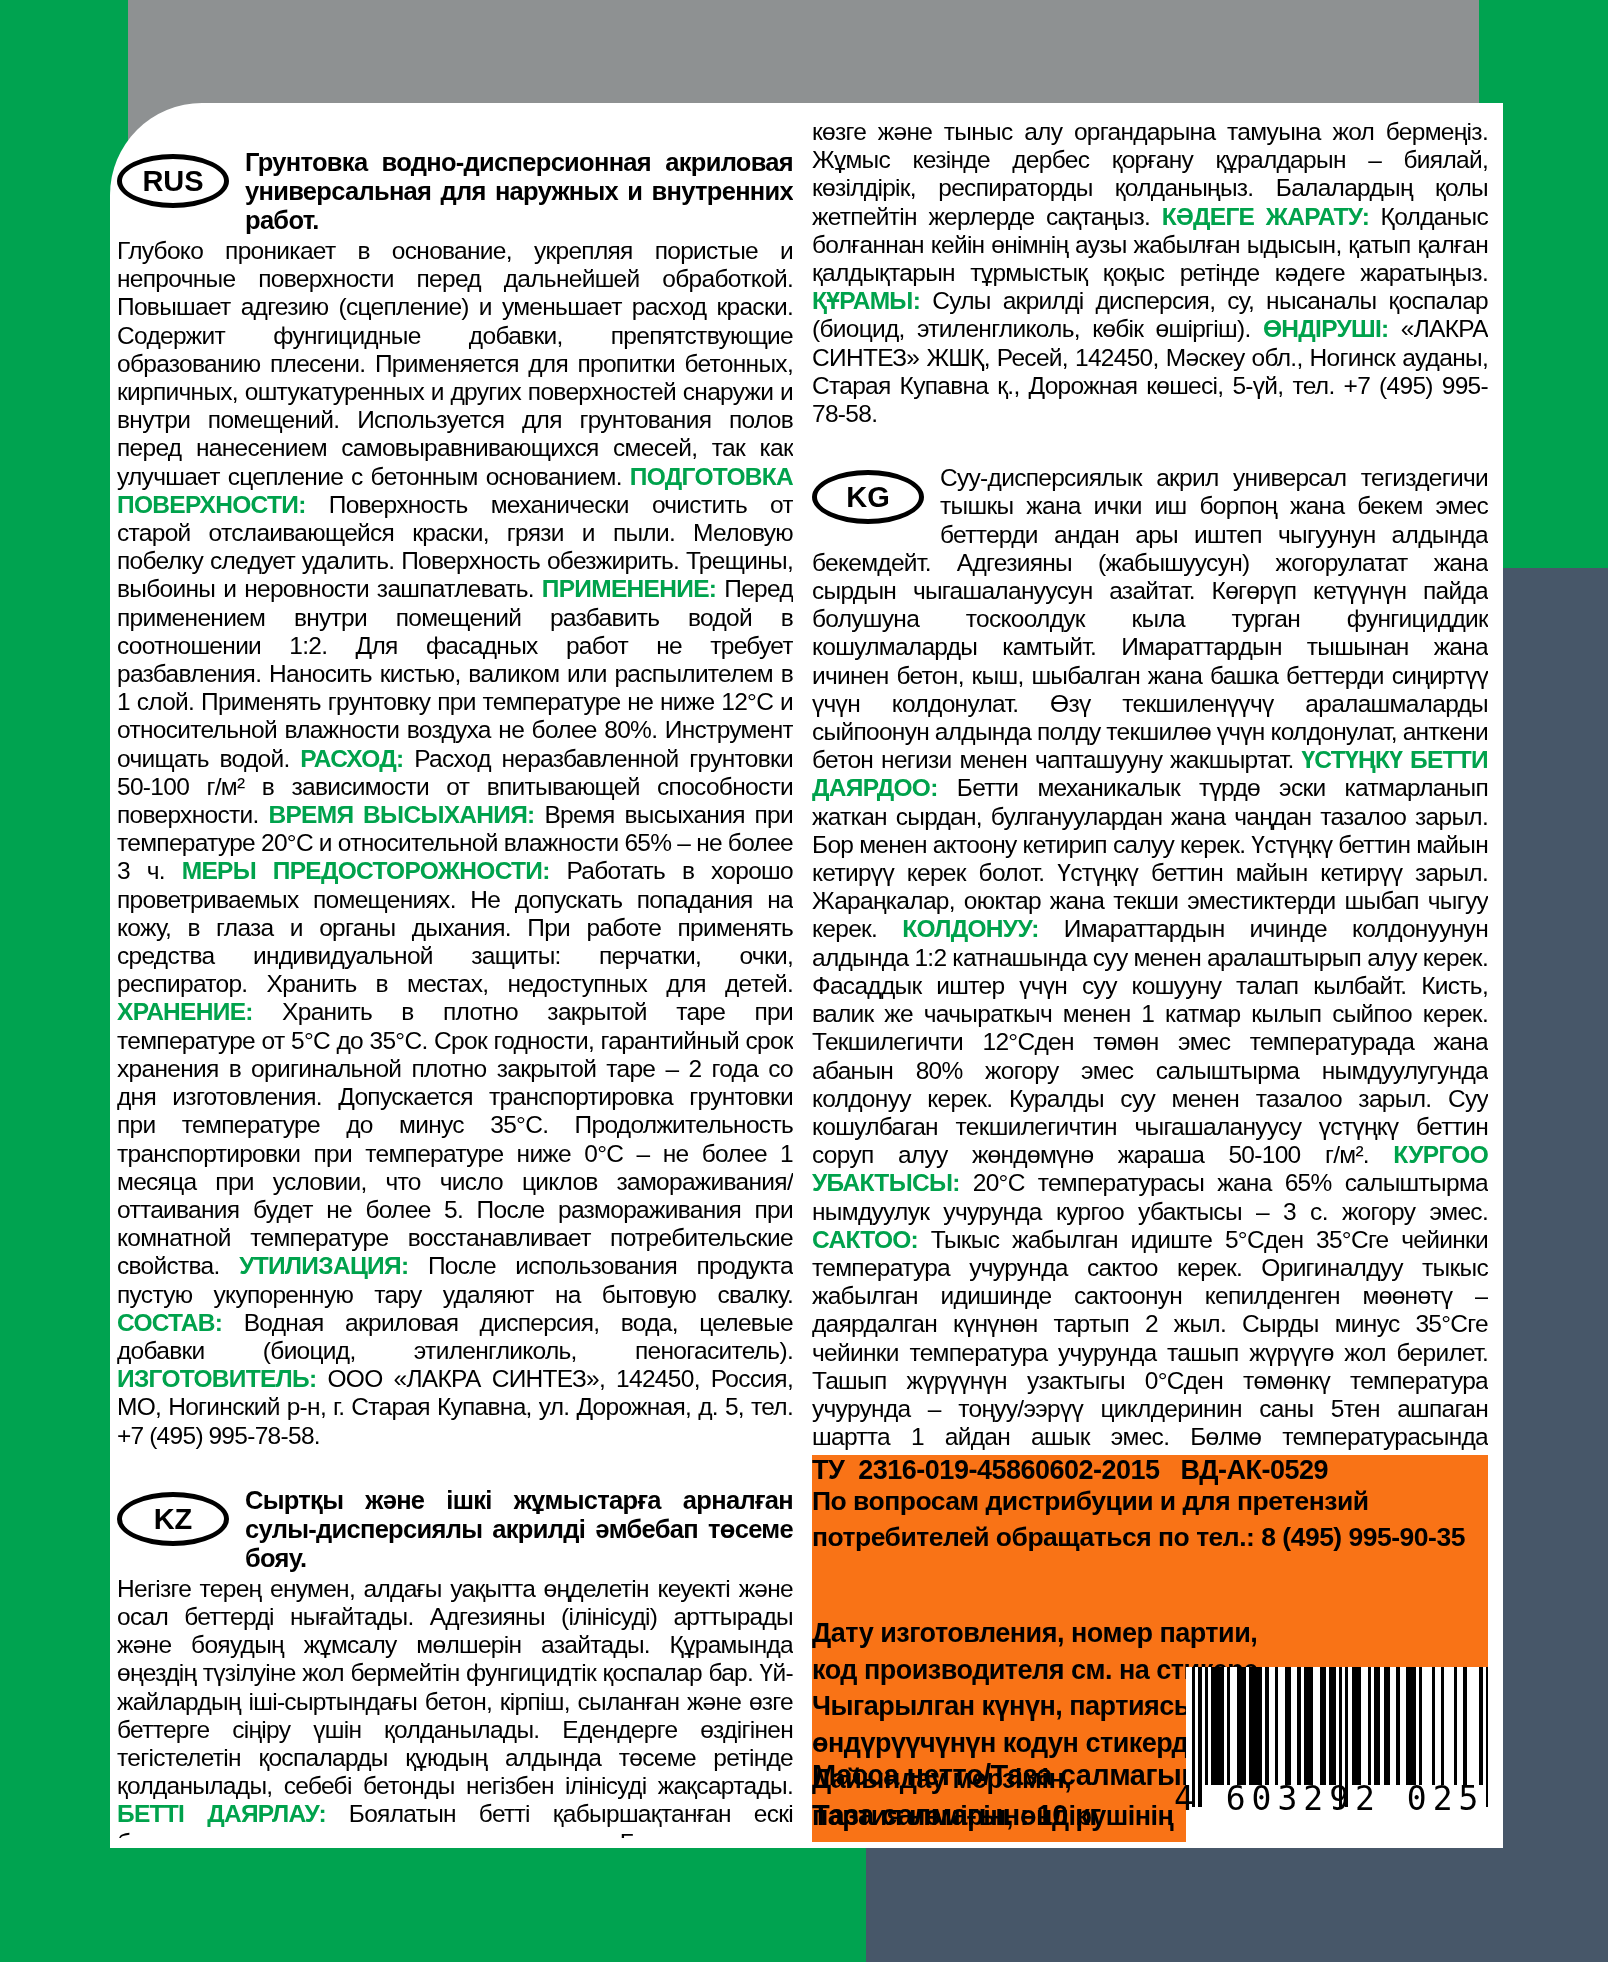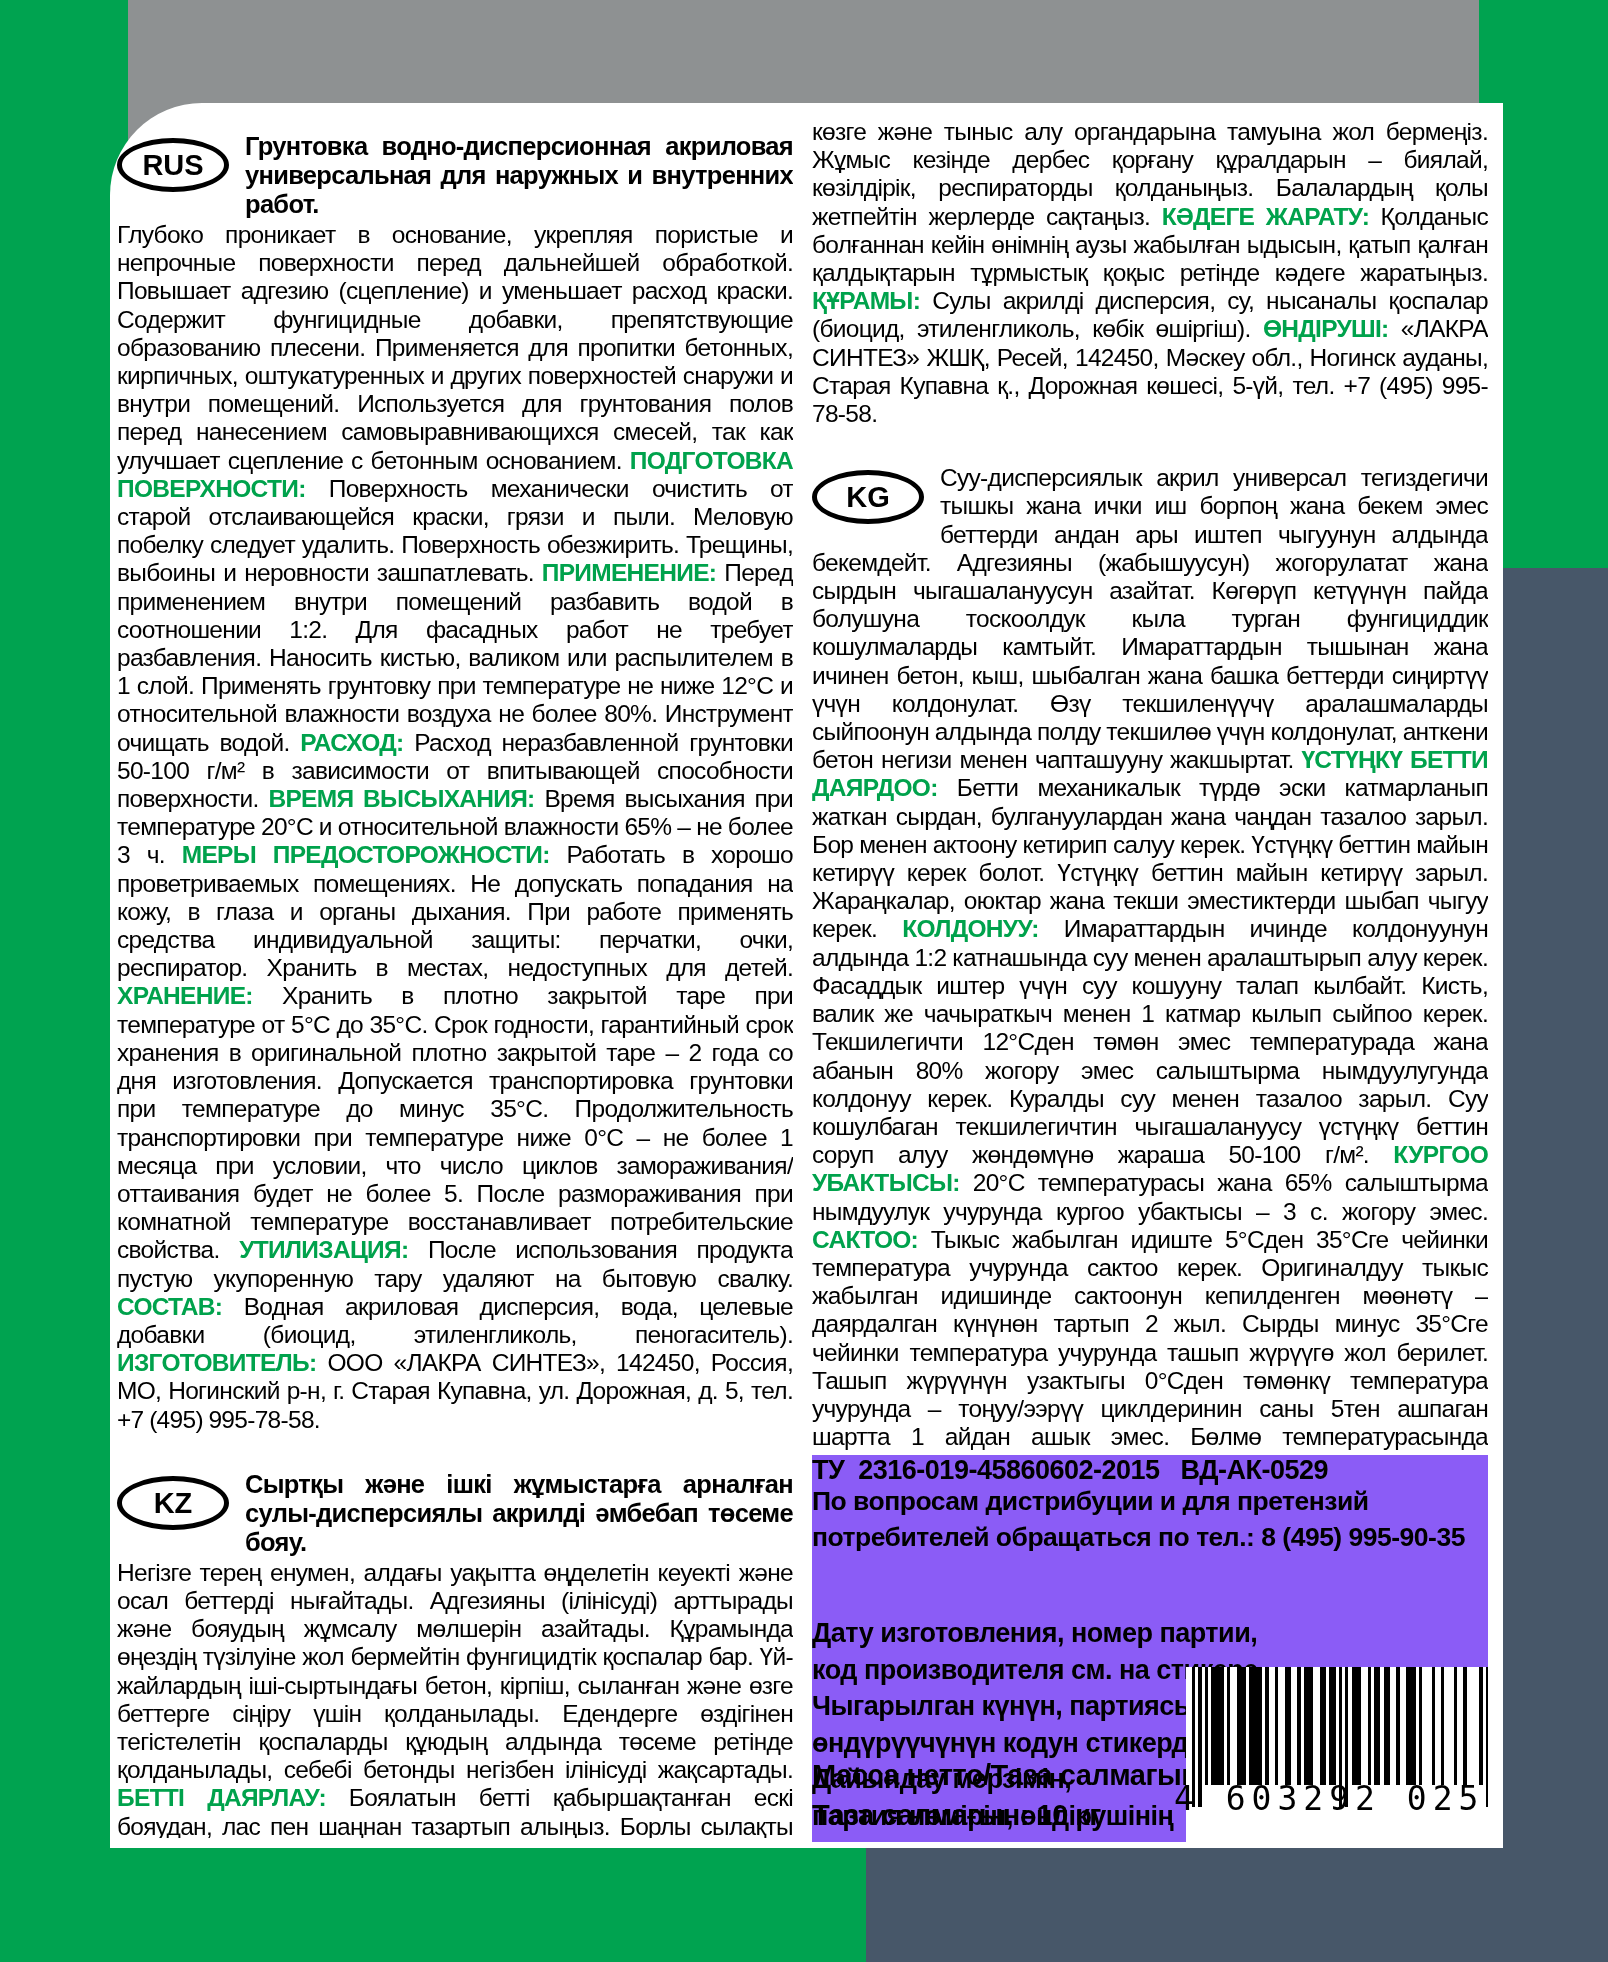--- a/index.html
+++ b/index.html
@@ -18,33 +18,33 @@
   .col-right{left:812px;top:118px;width:676px;height:1724px;overflow:hidden;}
 
   .body-text,.sec-body{
     font-size:24.5px;line-height:28.2px;letter-spacing:-0.7px;word-spacing:-0.5px;
     text-align:justify;margin:0;
   }
   .run-h{color:#00a24c;font-weight:bold;}
   .run-n{color:#000;}
 
   .lang-section{margin-top:36px;}
-  .lang-section.first{margin-top:0;}
+  .lang-section.first{margin-top:16px;}
   .badge{
     float:left;display:block;width:102px;height:44px;margin:6px 16px 8px 0;
     border:5px solid #000;border-radius:50%;
     text-align:center;line-height:44px;font-weight:bold;font-size:29px;letter-spacing:0;
   }
   .sec-title{
     display:block;font-weight:bold;font-size:25.5px;line-height:29px;
     letter-spacing:-0.7px;text-align:justify;margin:0 0 2px 0;
   }
   .sec-body{display:block;}
 
-  .footer{position:absolute;left:0;right:0;top:1337px;height:387px;background:#8b5cf6;text-align:left;}
+  .footer{position:absolute;left:0;right:0;top:1337px;height:387px;background:#f97316;text-align:left;}
   .tu-line{position:absolute;left:0;top:0;margin:0;font-weight:bold;font-size:27px;white-space:pre-wrap;letter-spacing:-0.5px;}
   .distribution{position:absolute;left:0;top:28px;margin:0;font-weight:bold;font-size:26.5px;line-height:36px;white-space:pre-line;letter-spacing:-0.5px;}
   .sticker-note{position:absolute;left:0;top:160px;margin:0;font-weight:bold;font-size:27px;line-height:36.5px;white-space:pre-line;letter-spacing:-0.5px;}
   .net-mass{position:absolute;left:0;top:300px;margin:0;font-weight:bold;font-size:29px;line-height:40px;white-space:pre-line;letter-spacing:-0.5px;}
 
   .barcode{position:absolute;right:-16px;top:212px;width:318px;height:175px;background:#fff;}
   .barcode-bars{position:absolute;left:6px;top:0;height:146px;font-size:0;white-space:nowrap;}
   .barcode-bars span{display:inline-block;vertical-align:top;height:118px;}
   .barcode-bars span.black{background:#000;}
   .barcode-bars span.guard{height:140px;}

